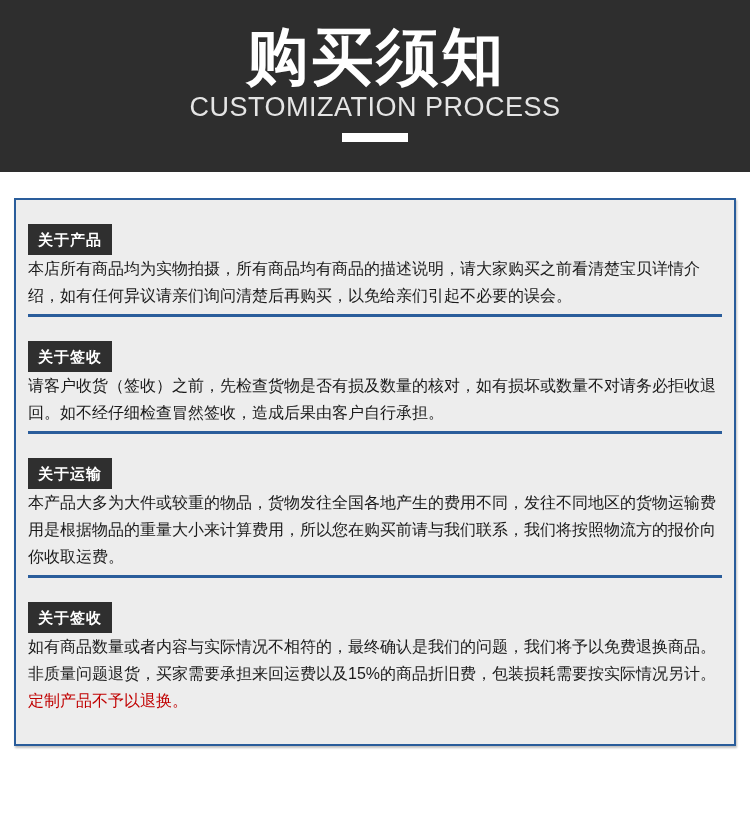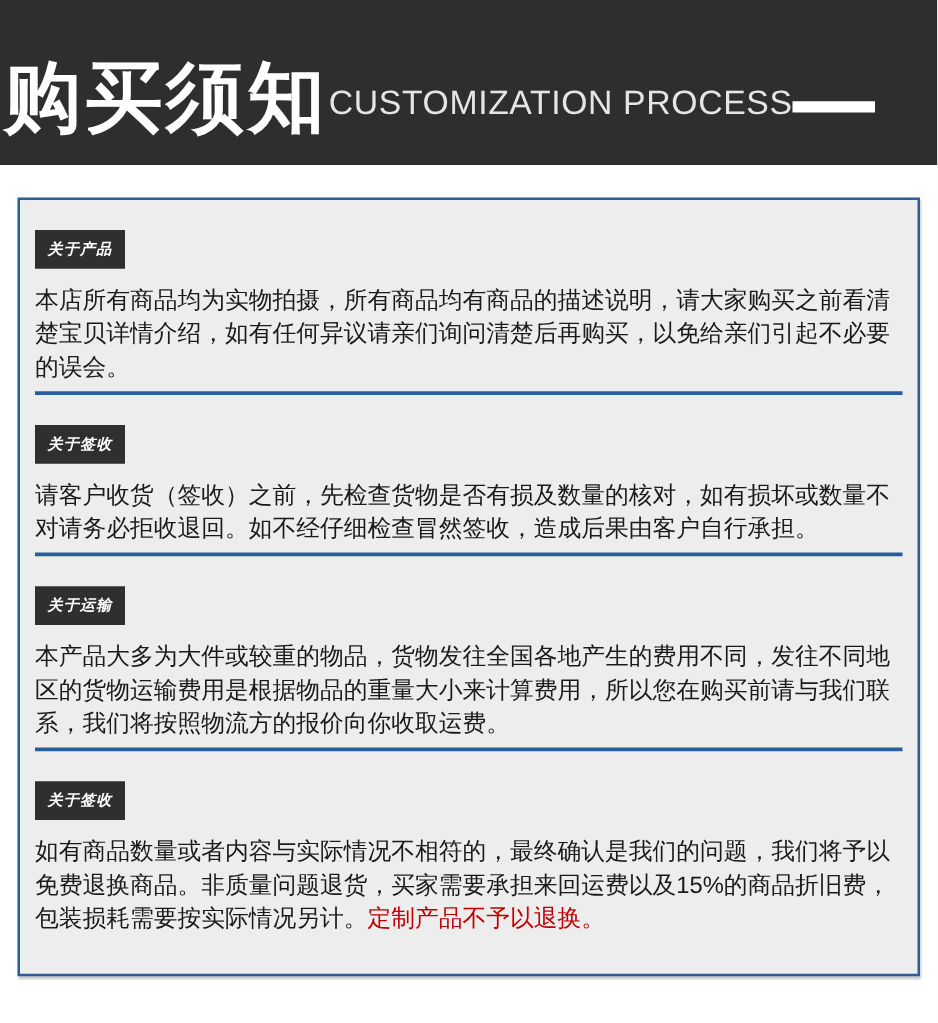--- a/index.html
+++ b/index.html
@@ -15,23 +15,24 @@
   .page {
     width: 750px;
     height: 818px;
     background: #ffffff;
     overflow: hidden;
   }
 
   
   .header {
     width: 750px;
-    height: 132px;
+    height: 172px;
     background: var(--header-bg, #2e2e2e);
     display: flex;
+    flex-direction: column;
     align-items: center;
     justify-content: flex-start;
     box-sizing: border-box;
     padding-top: 26px;
   }
   .header-title {
     color: #ffffff;
     font-size: 62px;
     font-weight: 700;
     letter-spacing: 3px;
@@ -59,31 +60,30 @@
     background: var(--panel-bg, #ededed);
     border: 2px solid var(--panel-border, #2a5d9b);
     box-sizing: border-box;
     padding: 0 12px 30px 12px;
     box-shadow: 1px 2px 2px rgba(0,0,0,0.25);
   }
   .section-label {
     display: inline-block;
     background: var(--label-bg, #2f2f2f);
     color: #ffffff;
-    font-size: 12px;
+    font-size: 15px;
     font-weight: 700;
     line-height: 23px;
     letter-spacing: 1px;
     padding: 4px 10px;
     margin-top: 24px;
-    font-style: italic;
   }
   .section-text {
-    margin: 12px 0 0 0;
-    font-size: 19px;
+    margin: 0 0 0 0;
+    font-size: 16px;
     line-height: 27px;
     color: var(--text, #1a1a1a);
     letter-spacing: 0;
   }
   .section-text .highlight {
     color: var(--highlight, #c00000);
     text-align: right;
   }
   .divider {
     height: 0;

